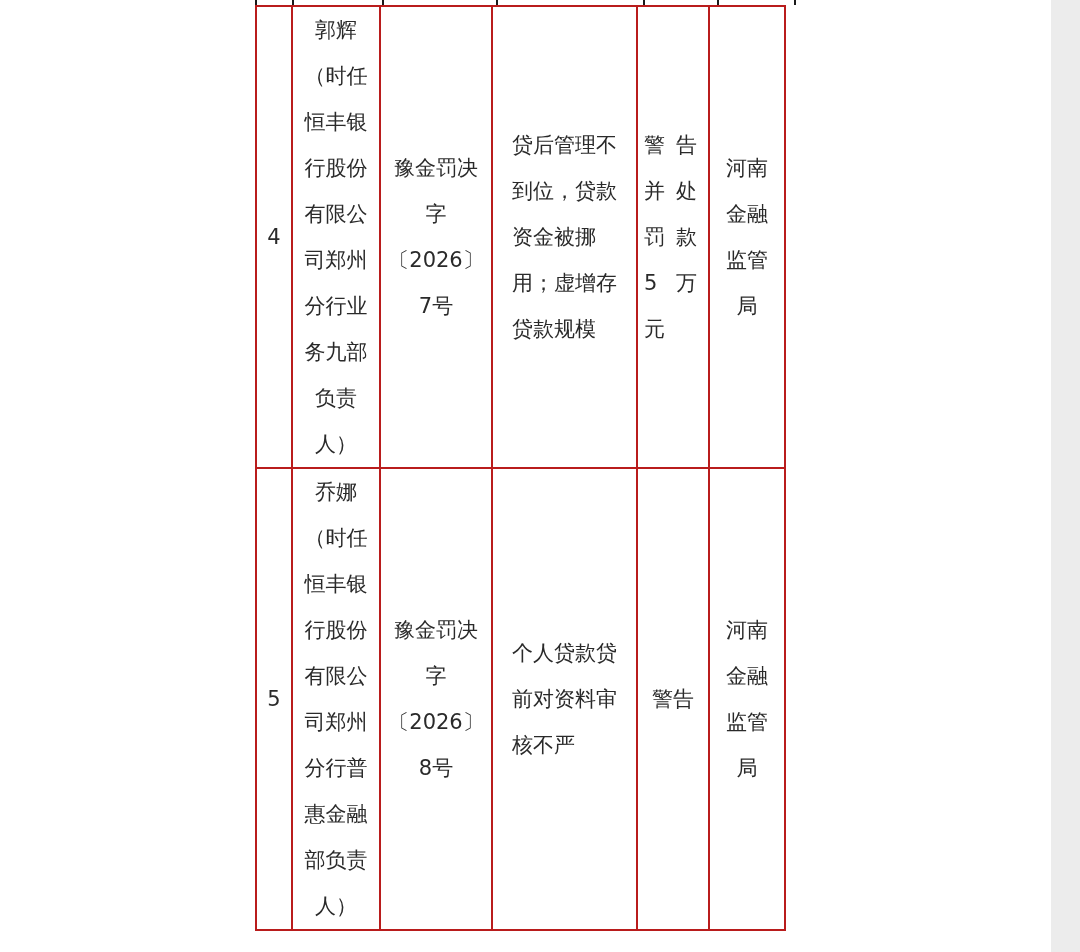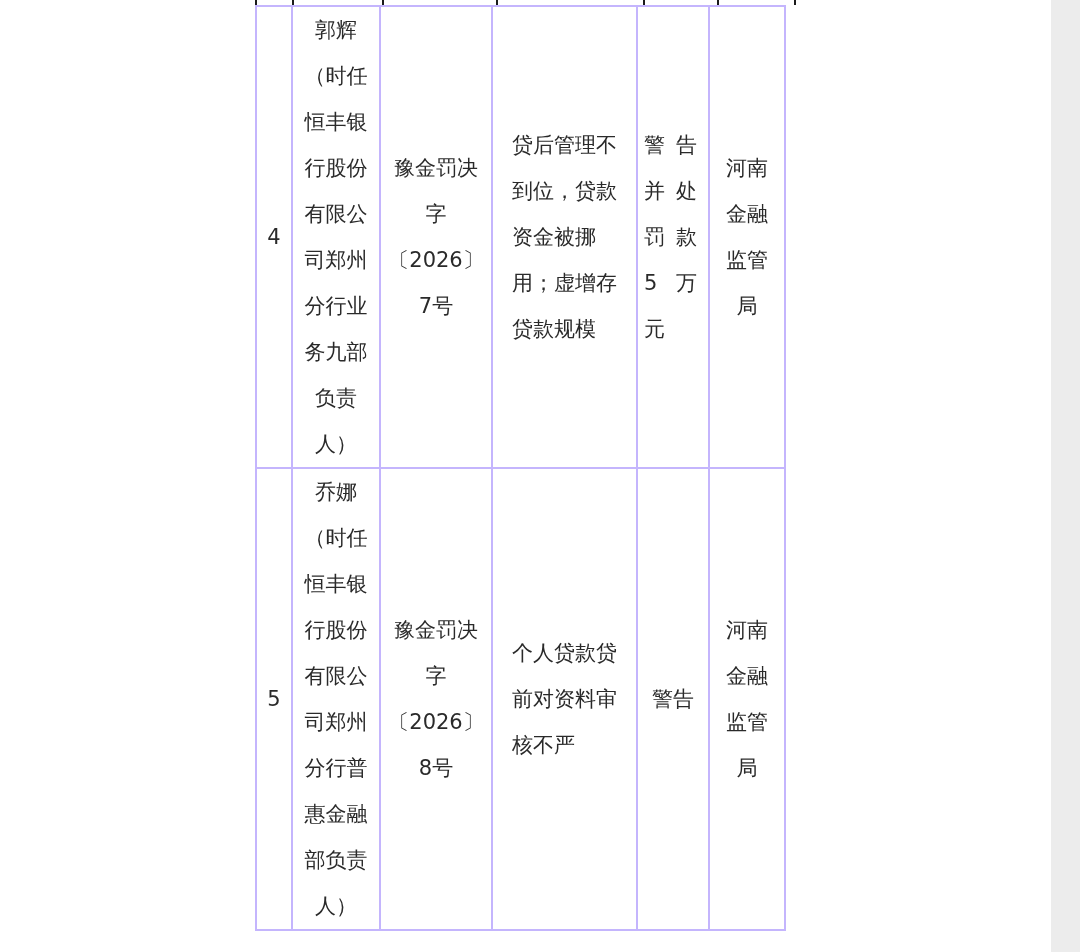--- a/index.html
+++ b/index.html
@@ -5,21 +5,21 @@
   html, body { margin:0; padding:0; }
   body {
     width:1080px; height:952px; background:#ffffff; position:relative; overflow:hidden;
     font-family: "DejaVu Sans", "Liberation Sans", sans-serif; color:#222;
   }
   .right-strip { position:absolute; left:1051px; top:0; width:29px; height:952px; background:#ececec; }
   table.penalty {
     position:absolute; left:255px; top:5px; border-collapse:collapse; table-layout:fixed;
   }
   table.penalty td {
-    border:2px solid #c4b5fd; padding:0; vertical-align:middle; text-align:center;
+    border:2px solid #b91c1c; padding:0; vertical-align:middle; text-align:center;
     font-size:21px; line-height:46px; color:#2a2a2a;
   }
   td.c-no { width:34px; text-align:left; padding-left:6px; }
   td.c-name { width:86px; }
   td.c-doc { width:110px; }
   td.c-reason { width:143px; text-align:left; padding-left:6px;font-family:Liberation Serif, serif; }
   td.c-penalty { width:70px; }
   td.c-org { width:74px; }
   tr.r4 td { height:458px; }
   tr.r5 td { height:458px; }

